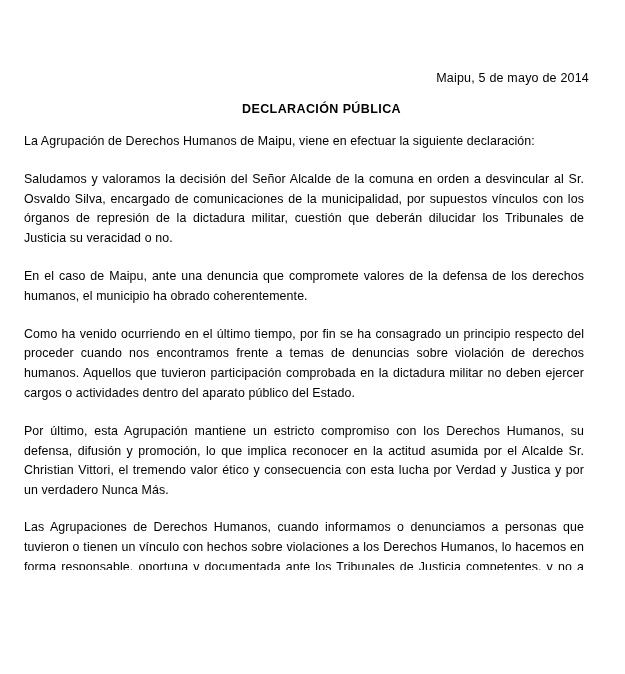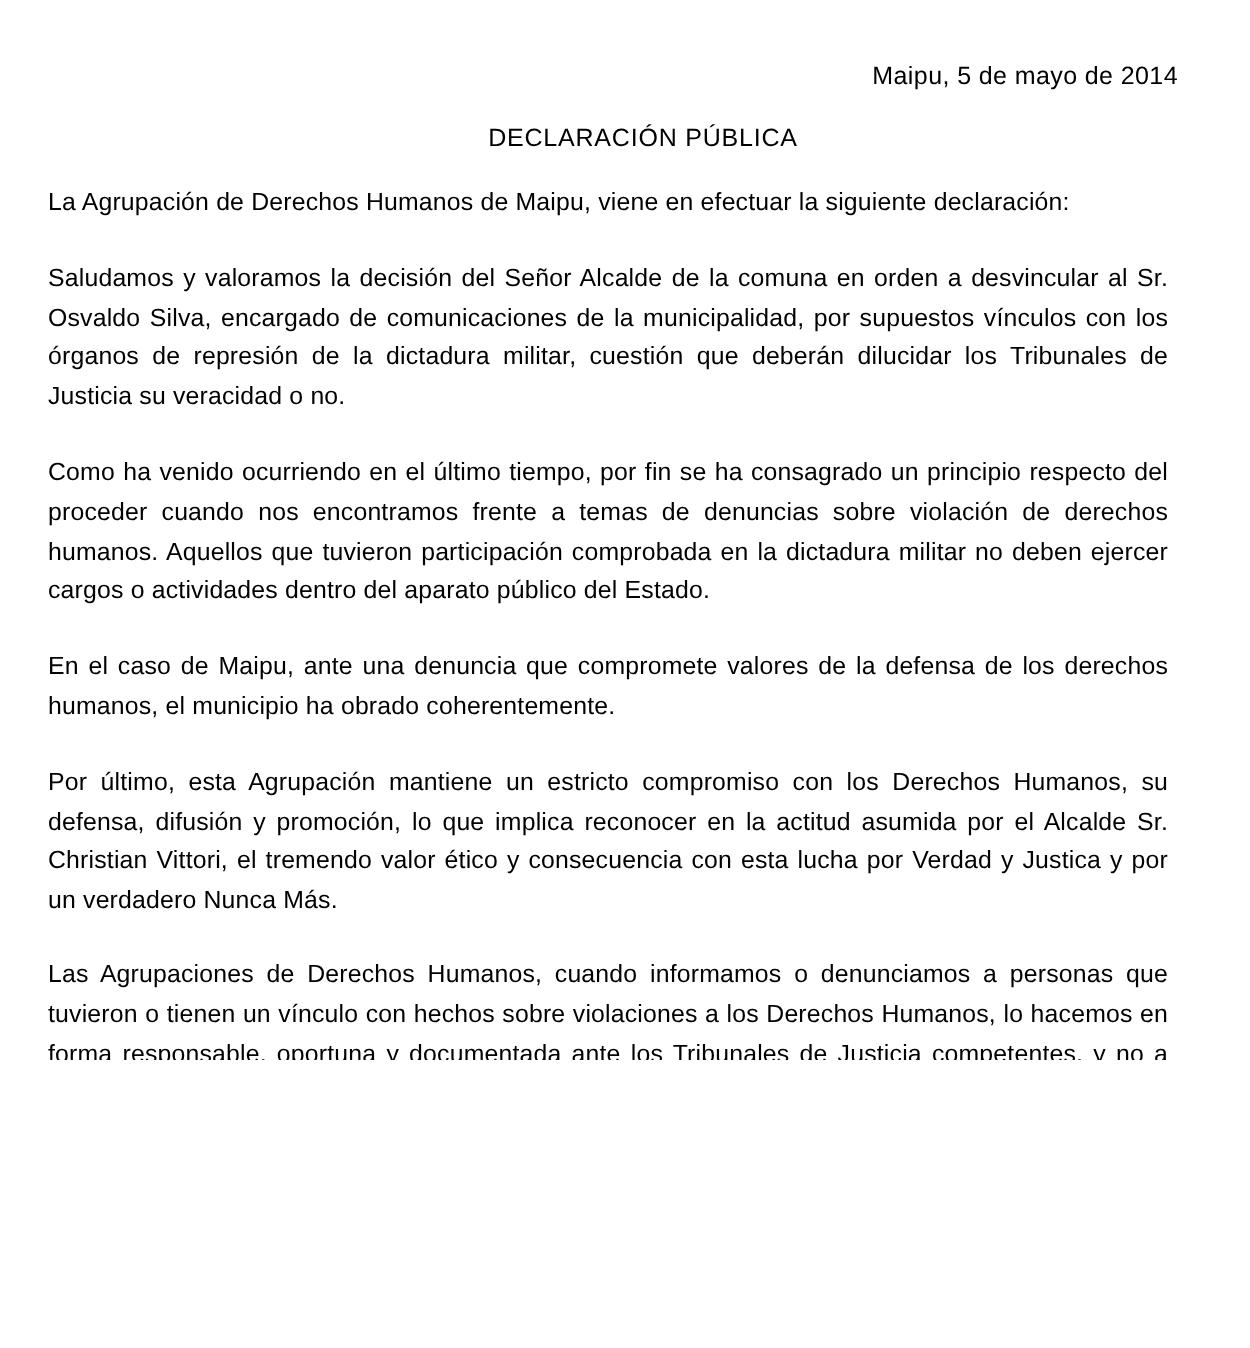--- a/index.html
+++ b/index.html
@@ -11,20 +11,21 @@
     font-family: "Liberation Sans", sans-serif;
     color: #000000;
   }
   #page {
     position: relative;
     width: 625px;
     height: 530px;
     background: #ffffff;
     overflow: hidden;
     box-sizing: border-box;
+    margin-top: 40px;
   }
   .doc-body {
     position: absolute;
     left: 0;
     top: 0;
     width: 625px;
     height: 674px;
     padding: 0;
   }
   .date-line {
@@ -37,20 +38,21 @@
   }
   .doc-title {
     position: absolute;
     left: 0;
     right: 0;
     top: 62px;
     text-align: center;
     font-size: 12.5px;
     letter-spacing: 0.4px;
     padding-left: 18px;
+    font-weight: bold;
   }
   .paragraphs {
     position: absolute;
     left: 24px;
     top: 92px;
     width: 560px;
   }
   p.para {
     margin: 0 0 18px 0;
     font-size: 12.4px;
@@ -94,22 +96,22 @@
 <div id="page">
   <div class="doc-body">
 
     <div class="date-line">Maipu,  5 de mayo de 2014</div>
 
     <div class="doc-title">DECLARACIÓN PÚBLICA</div>
 
     <div class="paragraphs">
       <p class="para">La Agrupación de Derechos Humanos de Maipu, viene en efectuar la siguiente declaración:</p>
       <p class="para">Saludamos y valoramos la decisión del Señor Alcalde de la comuna en orden a desvincular al Sr. Osvaldo Silva, encargado de comunicaciones de la municipalidad, por supuestos vínculos con los órganos de represión de la dictadura militar, cuestión que deberán dilucidar los Tribunales de Justicia su veracidad o no.</p>
+      <p class="para">En el caso de Maipu, ante una denuncia que compromete valores de la defensa de los derechos humanos, el municipio ha obrado coherentemente.</p>
       <p class="para">Como ha venido ocurriendo en el último tiempo, por fin se ha consagrado un principio respecto del proceder cuando nos encontramos frente a temas de denuncias sobre violación de derechos humanos. Aquellos que tuvieron participación comprobada en la dictadura militar no deben ejercer cargos o actividades dentro del aparato público del Estado.</p>
-      <p class="para">En el caso de Maipu, ante una denuncia que compromete valores de la defensa de los derechos humanos, el municipio ha obrado coherentemente.</p>
       <p class="para tight">Por último, esta Agrupación mantiene un estricto compromiso con los Derechos Humanos, su defensa, difusión y promoción, lo que implica reconocer en la actitud asumida por el Alcalde Sr. Christian Vittori, el tremendo valor ético y consecuencia con esta lucha por Verdad y Justica y por un verdadero Nunca Más.</p>
       <p class="para">Las Agrupaciones de Derechos Humanos, cuando informamos o denunciamos a personas que tuvieron o tienen un vínculo con hechos sobre violaciones a los Derechos Humanos, lo hacemos en forma responsable, oportuna y documentada ante los Tribunales de Justicia competentes, y no a través de medios de comunicación.</p>
     </div>
 
     <div class="stamp">
       <svg viewBox="0 0 124 102" xmlns="http://www.w3.org/2000/svg">
         <defs>
           <path id="arcTop" d="M 16,56 A 46,46 0 0 1 108,56"></path>
           <path id="arcBottom" d="M 22,56 A 40,40 0 0 0 102,56"></path>
         </defs>

